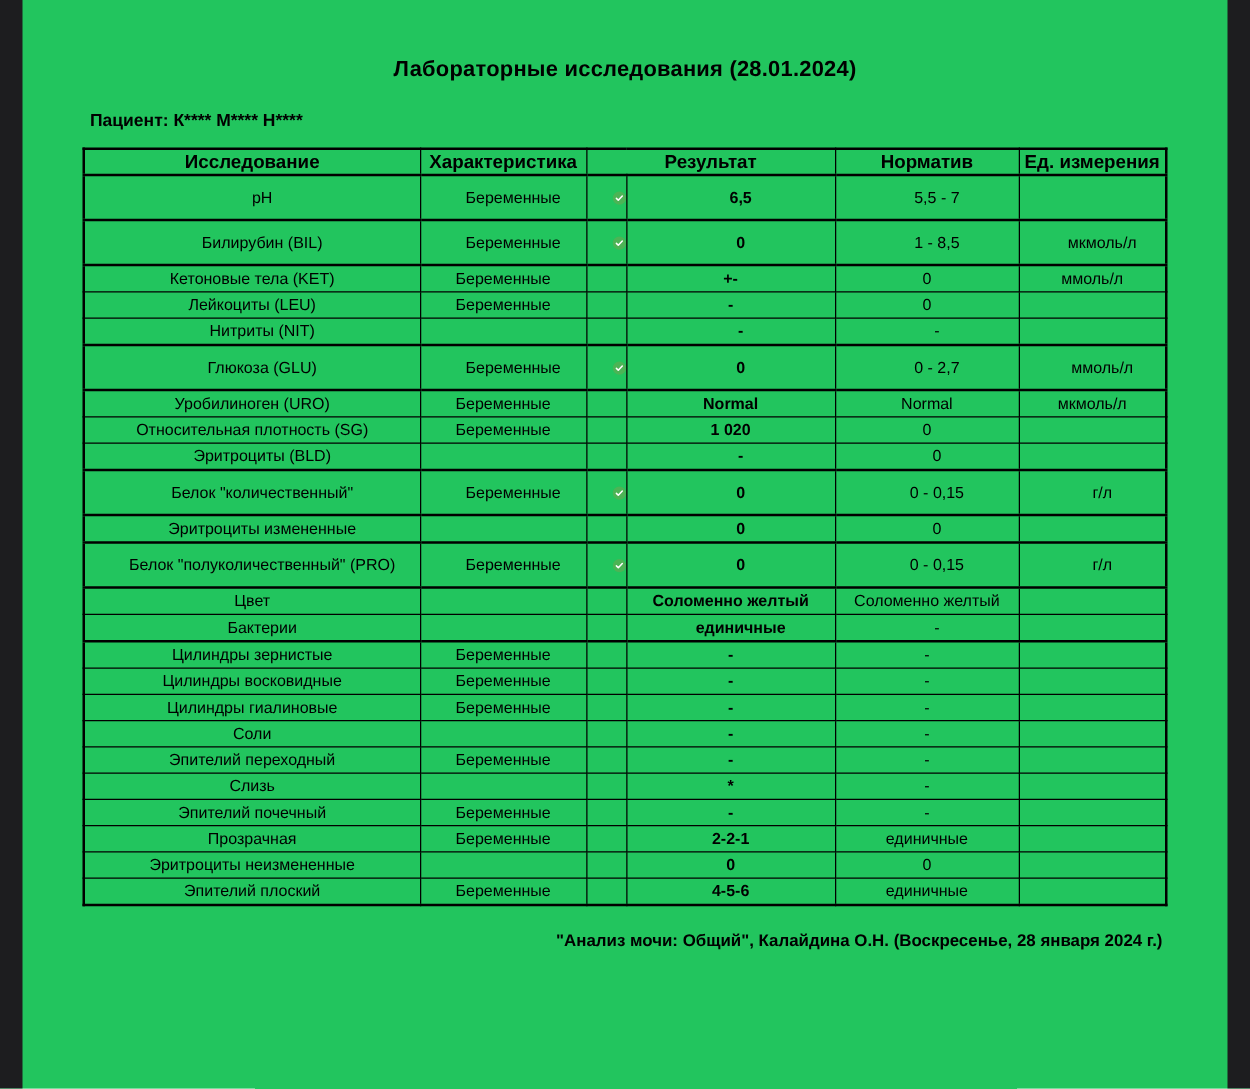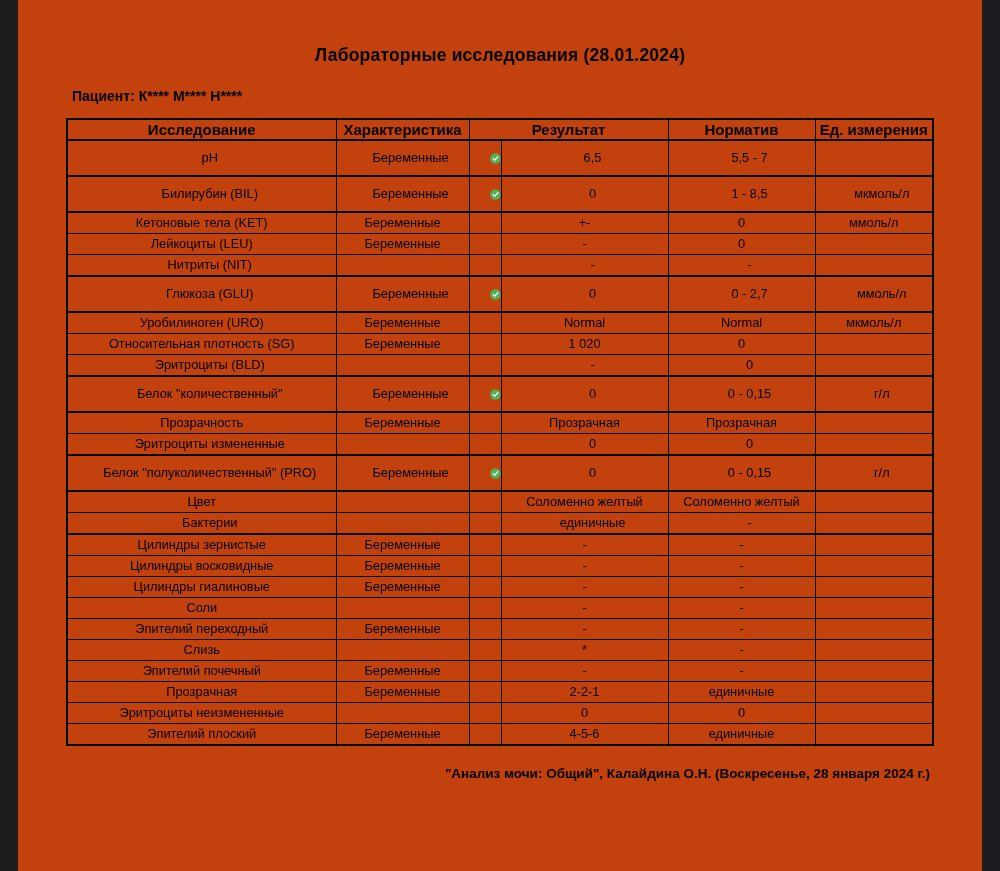--- a/index.html
+++ b/index.html
@@ -6,21 +6,21 @@
     margin: 0;
     padding: 0;
     background: #ffffff;
     font-family: "Liberation Sans", "DejaVu Sans", sans-serif;
     color: #000000;
   }
   .viewport {
     position: relative;
     width: 1000px;
     height: 871px;
-    background: #c2410c;
+    background: #22c55e;
     overflow: hidden;
   }
   .edge-bar {
     position: absolute;
     top: 0;
     height: 871px;
     background: #1d1d1f;
   }
   .edge-bar.left  { left: 0;  width: 18px; }
   .edge-bar.right { right: 0; width: 18px; }
@@ -66,21 +66,21 @@
   }
   .lab-table thead th {
     height: 19px;
     font-size: 15px;
     font-weight: bold;
     border-bottom-width: 2px;
   }
   .lab-table tbody td { height: 20px; }
   .lab-table tr.tall td { height: 34px; }
   .lab-table tr.sep td { border-bottom-width: 2px; padding-left: 20px; }
-  .lab-table td.c-result { font-weight: normal; }
+  .lab-table td.c-result { font-weight: bold; }
   .lab-table td.c-check { padding: 0; }
   .check-wrap {
     display: flex;
     align-items: center;
     justify-content: center;
   }
   .footer-line {
     margin-top: 20px;
     margin-right: 52px;
     text-align: right;
@@ -219,28 +219,20 @@
                 <svg width="27" height="27" viewBox="0 0 24 24">
                   <circle cx="12" cy="12" r="11.5" fill="#4CB455"></circle>
                   <path d="M6.8 12.4l3.3 3.4 7-7.6" stroke="#ffffff" stroke-width="2.7" fill="none" stroke-linecap="round" stroke-linejoin="round"></path>
                 </svg>
               </span>
             </td>
     <td class="c-result">0</td>
     <td class="c-norm">0 - 0,15</td>
     <td class="c-unit">г/л</td>
   </tr>
-          <tr>
-    <td class="c-name">Прозрачность</td>
-    <td class="c-char">Беременные</td>
-    <td class="c-check"></td>
-    <td class="c-result">Прозрачная</td>
-    <td class="c-norm">Прозрачная</td>
-    <td class="c-unit"></td>
-  </tr>
           <tr class="sep">
     <td class="c-name">Эритроциты измененные</td>
     <td class="c-char"></td>
     <td class="c-check"></td>
     <td class="c-result">0</td>
     <td class="c-norm">0</td>
     <td class="c-unit"></td>
   </tr>
           <tr class="tall sep">
     <td class="c-name">Белок "полуколичественный" (PRO)</td>

